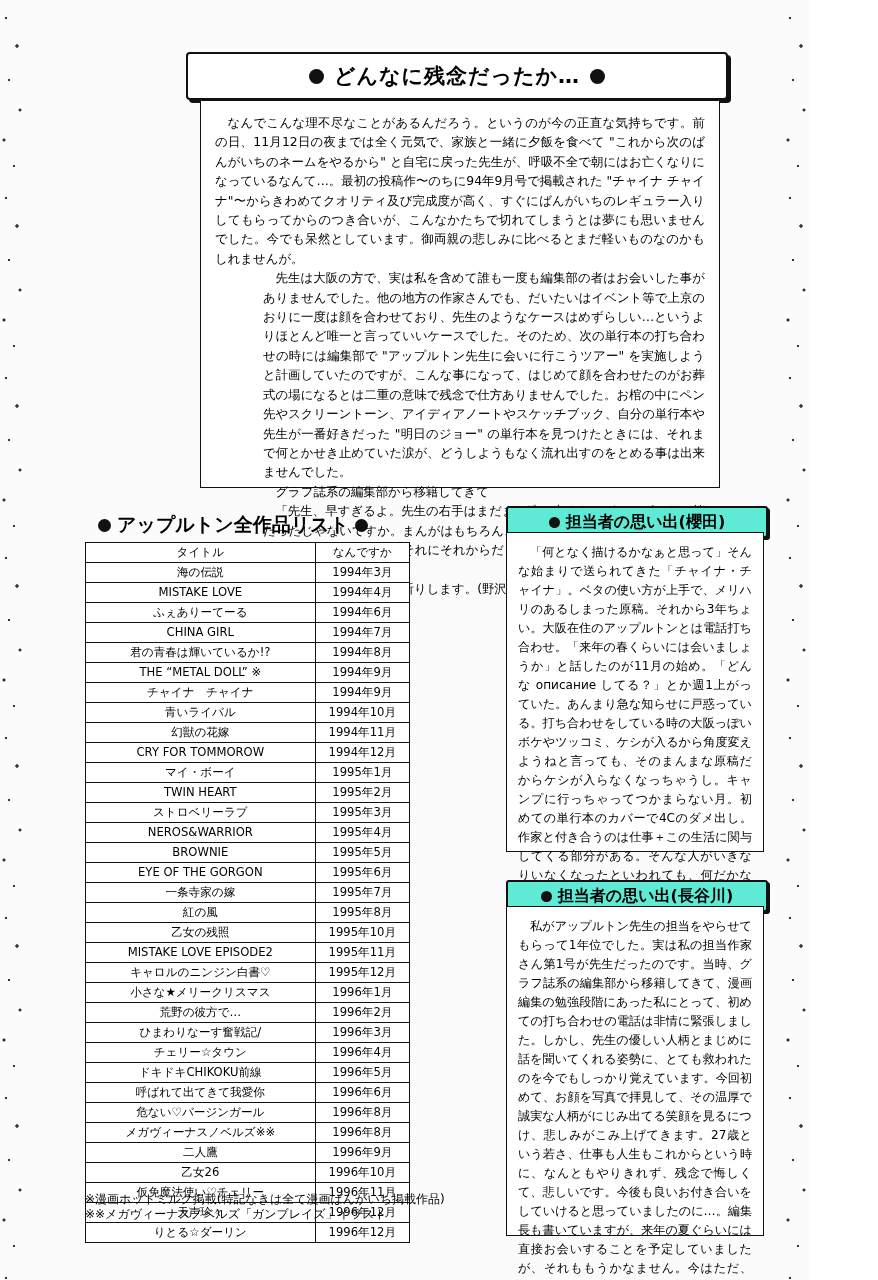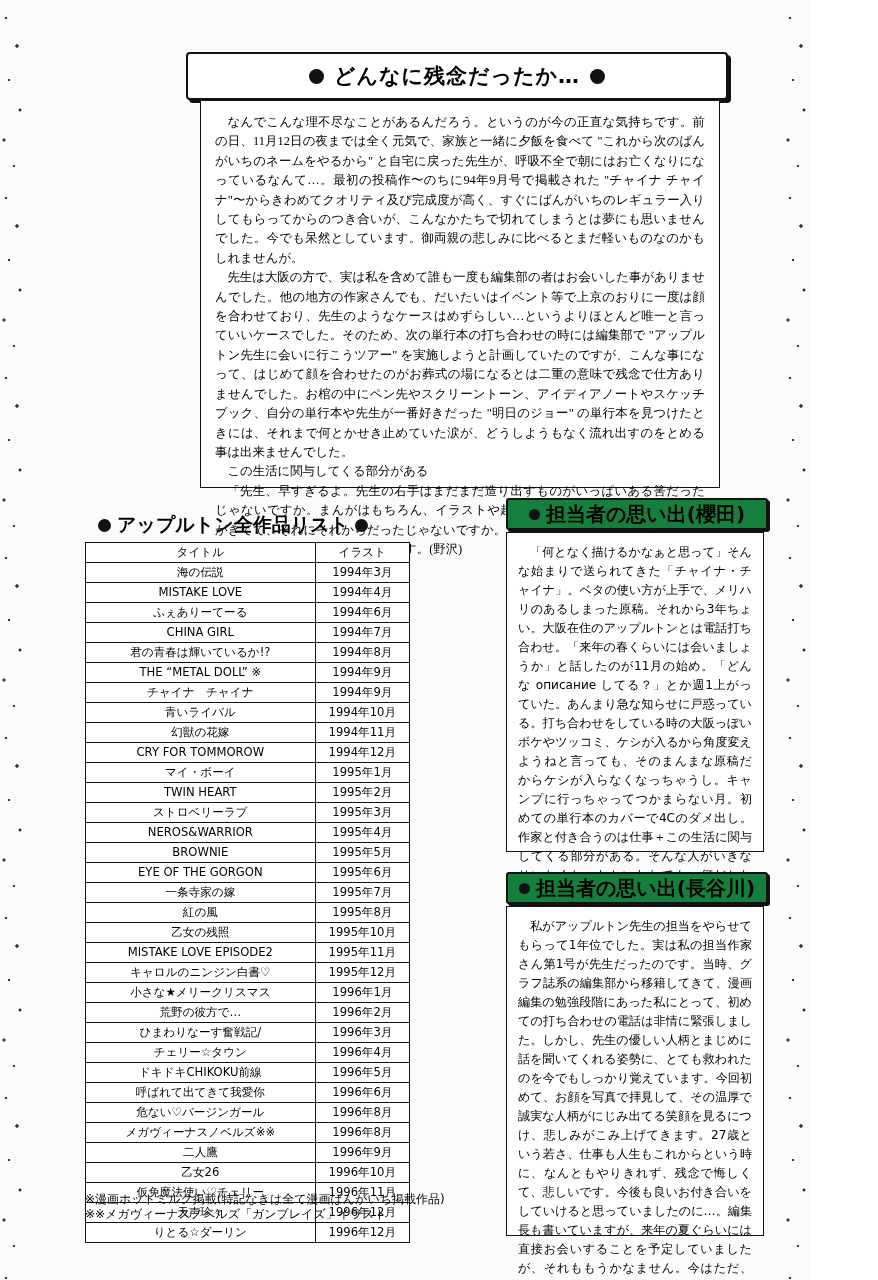--- a/index.html
+++ b/index.html
@@ -51,23 +51,22 @@
   .essay{
     position:absolute;left:200px;top:100px;width:520px;height:388px;
     border:1px solid #111;background:#fff;
     padding:12px 14px 10px 14px;box-sizing:border-box;
   }
   .essay p{
     margin:0 0 0 0;
     font-size:12.4px;line-height:19.4px;
     text-align:justify;text-justify:inter-character;
     text-indent:1em;
-    font-family:Liberation Serif, serif;
-  }
-  .essay p + p{margin-top:0px;}
+  }
+  .essay p + p{margin-top:0px;margin-left:48px;}
 
   
   .works-head{
     position:absolute;left:92px;top:512px;width:310px;
     font-size:19px;font-weight:bold;text-align:left;white-space:nowrap;
   }
   .works-head .dot{width:13px;height:13px;margin:0 6px;vertical-align:middle;}
 
   
   .works-table{
@@ -88,24 +87,24 @@
   .works-table thead td{background:#fff;}
 
   .footnotes{
     position:absolute;left:85px;top:1192px;width:360px;
     font-size:12px;line-height:15px;
   }
 
   
   .memo-head{
     position:absolute;
-    border:2px solid #111;border-radius:3px;background:#15803d;
+    border:2px solid #111;border-radius:3px;background:#5eead4;
     box-shadow:2px 2px 0 #111;
     display:flex;align-items:center;justify-content:center;
-    font-size:20px;font-weight:bold;white-space:nowrap;
+    font-size:16px;font-weight:bold;white-space:nowrap;margin-top:8px;
   }
   .memo-head .dot{width:11px;height:11px;margin:0 6px 0 0;}
   .memo-box{
     position:absolute;border:1px solid #111;background:#fff;
     box-sizing:border-box;padding:10px 11px;
   }
   .memo-box p{
     margin:0;font-size:12.1px;line-height:19px;
     text-align:justify;text-justify:inter-character;text-indent:1em;
   }
@@ -127,34 +126,34 @@
     <div class="banner-inner">
       <span class="dot"></span>
       <span>どんなに残念だったか…</span>
       <span class="dot"></span>
     </div>
   </div>
 
   <div class="essay">
     <p>なんでこんな理不尽なことがあるんだろう。というのが今の正直な気持ちです。前の日、11月12日の夜までは全く元気で、家族と一緒に夕飯を食べて "これから次のばんがいちのネームをやるから" と自宅に戻った先生が、呼吸不全で朝にはお亡くなりになっているなんて…。最初の投稿作〜のちに94年9月号で掲載された "チャイナ チャイナ"〜からきわめてクオリティ及び完成度が高く、すぐにばんがいちのレギュラー入りしてもらってからのつき合いが、こんなかたちで切れてしまうとは夢にも思いませんでした。今でも呆然としています。御両親の悲しみに比べるとまだ軽いものなのかもしれませんが。</p>
     <p>先生は大阪の方で、実は私を含めて誰も一度も編集部の者はお会いした事がありませんでした。他の地方の作家さんでも、だいたいはイベント等で上京のおりに一度は顔を合わせており、先生のようなケースはめずらしい…というよりほとんど唯一と言っていいケースでした。そのため、次の単行本の打ち合わせの時には編集部で "アップルトン先生に会いに行こうツアー" を実施しようと計画していたのですが、こんな事になって、はじめて顔を合わせたのがお葬式の場になるとは二重の意味で残念で仕方ありませんでした。お棺の中にペン先やスクリーントーン、アイディアノートやスケッチブック、自分の単行本や先生が一番好きだった "明日のジョー" の単行本を見つけたときには、それまで何とかせき止めていた涙が、どうしようもなく流れ出すのをとめる事は出来ませんでした。</p>
-    <p>この生活に関与してくる部分がある</p>
+    <p>グラフ誌系の編集部から移籍してきて</p>
     <p>「先生、早すぎるよ。先生の右手はまだまだ造り出すものがいっぱいある筈だったじゃないですか。まんがはもちろん、イラストや超大手ゲーム会社からも仕事の打診がきてて、それにそれからだったじゃないですか。どうして "いま" なんですか…」</p>
     <p>つつしんでご冥福をお祈りします。(野沢)</p>
   </div>
 
   <div class="works-head">
     <span class="dot"></span><span>アップルトン全作品リスト</span><span class="dot"></span>
   </div>
 
   <table class="works-table">
     <thead>
       <tr>
         <td class="col-title">タイトル</td>
-        <td class="col-date">イラスト</td>
+        <td class="col-date">なんですか</td>
       </tr>
     </thead>
     <tbody id="works-body">
         <tr>
           <td class="col-title">海の伝説</td>
           <td class="col-date">1994年3月</td>
         </tr>
         <tr>
           <td class="col-title">MISTAKE LOVE</td>
           <td class="col-date">1994年4月</td>

